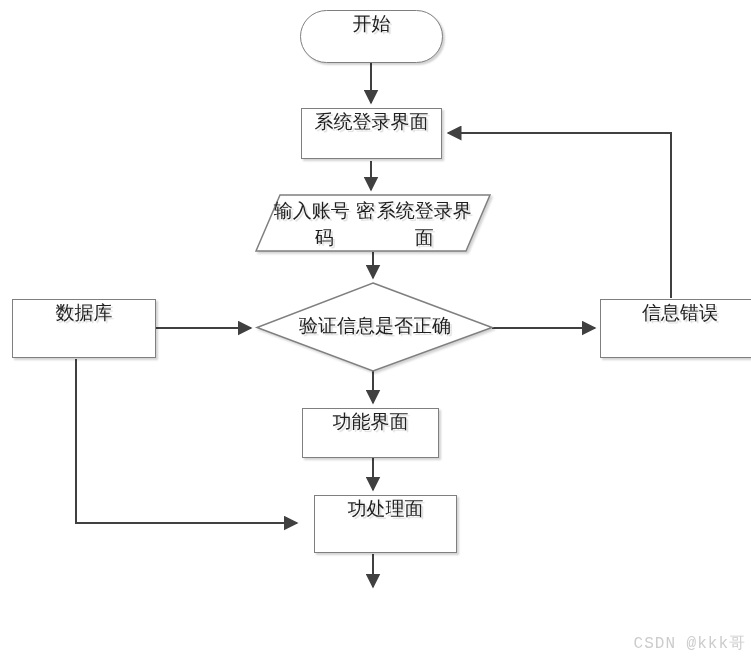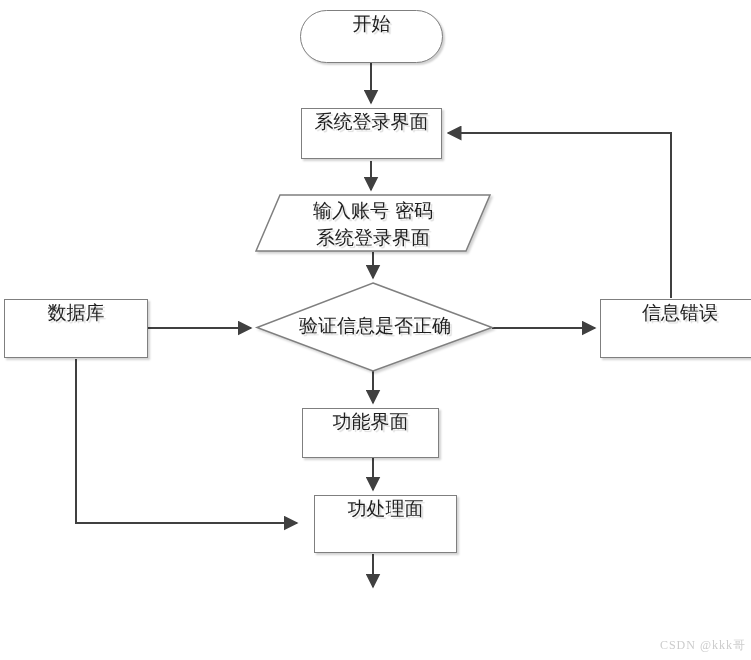--- a/index.html
+++ b/index.html
@@ -19,33 +19,33 @@
     display:flex; align-items:flex-start; justify-content:center;
     font-size:19px; color:#1f1f1f;
     text-shadow:2px 2px 1px rgba(0,0,0,0.14);
     box-sizing:border-box;
     text-align:center;
     line-height:1.35;
   }
   .oval { border-radius:27px; }
   .freetext {
     position:absolute;
-    display:flex; flex-direction:column; align-items:center; justify-content:center;
+    display:flex; flex-direction:row; align-items:center; justify-content:center;
     font-size:19px; color:#1f1f1f;
     text-shadow:2px 2px 1px rgba(0,0,0,0.14);
     text-align:center; line-height:1.4;
     pointer-events:none;
   }
   .shape { fill:#ffffff; stroke:#7f7f7f; stroke-width:1.5;
            filter:drop-shadow(2px 2px 1px rgba(0,0,0,0.18)); }
   .conn { fill:none; stroke:#404040; stroke-width:2; }
   #watermark {
     position:absolute; right:5px; bottom:6px;
-    font-family:Liberation Serif, serif;
-    font-size:12px; color:#cccccc; letter-spacing:1px;
+    font-family:Liberation Mono, monospace;
+    font-size:16px; color:#cccccc; letter-spacing:1px;
   }
 </style>
 </head>
 <body>
 
 <div id="stage">
 
   <svg class="layer" width="751" height="660" viewBox="0 0 751 660">
     <defs>
       <marker id="arr" viewBox="0 0 10 10" refX="9" refY="5" markerWidth="7.5" markerHeight="7.5" orient="auto-start-reverse">
@@ -79,21 +79,21 @@
 
   <div class="freetext" style="left:273px; top:195px; width:200px; height:57px;">
     <span>输入账号 密码</span>
     <span>系统登录界面</span>
   </div>
 
   <div class="freetext" style="left:262px; top:284px; width:226px; height:86px;font-family:Liberation Mono, monospace;">
     <span>验证信息是否正确</span>
   </div>
 
-  <div class="node" style="left:4px; top:299px; width:144px; height:59px;">
+  <div class="node" style="left:12px; top:299px; width:144px; height:59px;">
     <span>数据库</span>
   </div>
 
   <div class="node" style="left:600px; top:299px; width:160px; height:59px;">
     <span>信息错误</span>
   </div>
 
   <div class="node" style="left:302px; top:408px; width:137px; height:50px;">
     <span>功能界面</span>
   </div>

